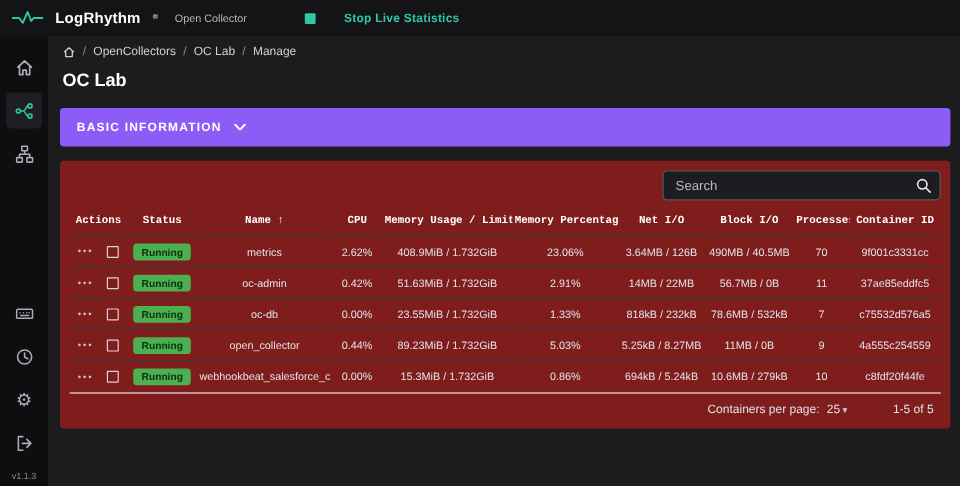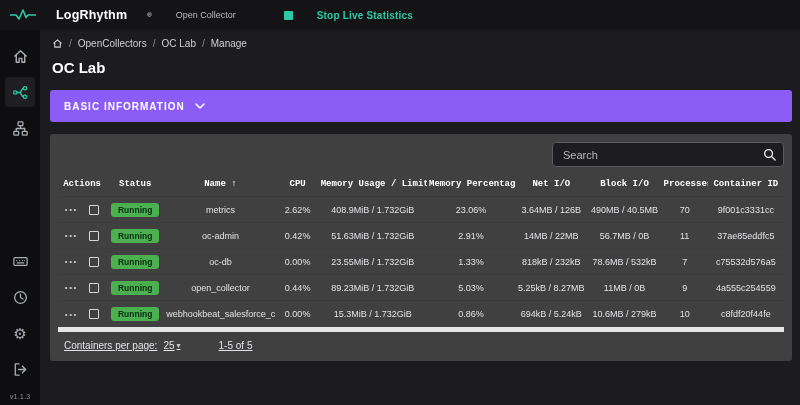--- a/index.html
+++ b/index.html
@@ -6,21 +6,21 @@
   html,body { margin:0; padding:0; }
   body {
     width:800px; height:405px; overflow:hidden;
     background:#1c1c1f; color:#e6e6e6;
     font-family:"Liberation Sans", sans-serif;
   }
   :root { --accent:#2ec8a5; --running-badge:#4caf50; }
 
   
   .topbar { height:30px; background:#141417; display:flex; align-items:center; padding:0 10px; }
-  .brand { display:flex; align-items:center; gap:20px; }
+  .brand { display:flex; align-items:center; gap:10px; }
   .brand-name { font-weight:bold; font-size:12.5px; color:#fff; letter-spacing:.2px; }
   .brand-reg { font-size:6px; color:#fff; vertical-align:super; }
   .brand-sub { font-size:9px; color:#b9b9be; margin-left:4px; }
   .stop-live { display:flex; align-items:center; gap:24px; background:none; border:none;
     color:var(--accent); font-weight:bold; font-size:10px; margin-left:42px; cursor:pointer;
     font-family:inherit; letter-spacing:.2px; }
   .stop-sq { width:9px; height:9px; background:var(--accent); border-radius:1px; display:inline-block; }
 
   
   .main { display:flex; height:375px; }
@@ -39,21 +39,21 @@
   .breadcrumb .crumb { color:#cfcfd4; text-decoration:none; cursor:pointer; }
   .breadcrumb .crumb.current { cursor:default; }
   .sep { color:#8b8b90; }
 
   .page-title { font-size:15px; margin:10px 0 0 2px; color:#fff; font-weight:bold; }
 
   .section-header { margin-top:14px; height:32px; background:#8b5cf6; border-radius:3px;
     display:flex; align-items:center; gap:10px; padding:0 14px;
     font-size:10px; font-weight:bold; letter-spacing:1px; color:#fff; cursor:pointer; }
 
-  .table-card { margin-top:12px; background:#404040; border-radius:3px; padding:8px 8px 4px; }
+  .table-card { margin-top:12px; background:#7f1d1d; border-radius:3px; padding:8px 8px 4px; }
   .search-row { display:flex; justify-content:flex-end; margin-bottom:6px; }
   .search-box { position:relative; width:232px; }
   .search-box input { width:100%; height:25px; background:#1d1d21; border:1px solid #5a5a60;
     border-radius:4px; color:#e6e6e6; font-size:11px; padding:0 28px 0 10px; font-family:inherit; outline:none; }
   .search-box input::placeholder { color:#b9b9be; }
   .search-icon { position:absolute; right:8px; top:6px; }
 
   table { width:100%; border-collapse:collapse; table-layout:fixed; }
   th { font-weight:bold; color:#fff; font-size:9px; padding:6px 2px 7px; white-space:nowrap;
     overflow:hidden; text-align:center; cursor:pointer;font-family:Liberation Mono, monospace; }
@@ -61,22 +61,22 @@
     white-space:nowrap; overflow:hidden; }
   tbody tr { border-top:1px solid #3a3a3f; }
   .badge { display:inline-block; background:var(--running-badge); color:#07300f; font-size:8.5px;
     font-weight:bold; padding:2px 7px; border-radius:3px; }
   .dots { background:none; border:none; color:#c9c9cd; font-size:8px; letter-spacing:1.5px;
     cursor:pointer; padding:0; vertical-align:middle; }
   .stopbox { width:10px; height:10px; background:none; border:1.5px solid #d6d6da; border-radius:1px;
     padding:0; margin-left:9px; cursor:pointer; vertical-align:middle; display:inline-block; }
   .sort { font-size:9px; }
 
-  .pager { display:flex; align-items:center; gap:6px; font-size:10px;
-    color:#e2e2e6; padding:8px 6px 6px; border-top:5px solid #e5e5e5;text-decoration:underline; }
+  .pager { display:flex; justify-content:flex-end; align-items:center; gap:6px; font-size:10px;
+    color:#e2e2e6; padding:8px 6px 6px; border-top:1px solid #e5e5e5; }
   .pp { display:flex; align-items:center; gap:2px; cursor:pointer; }
   .caret { font-size:8px; color:#c9c9cd; }
   .range { margin-left:32px; }
 </style>
 </head>
 <body>
 
 <div class="app">
 
   <header class="topbar">

